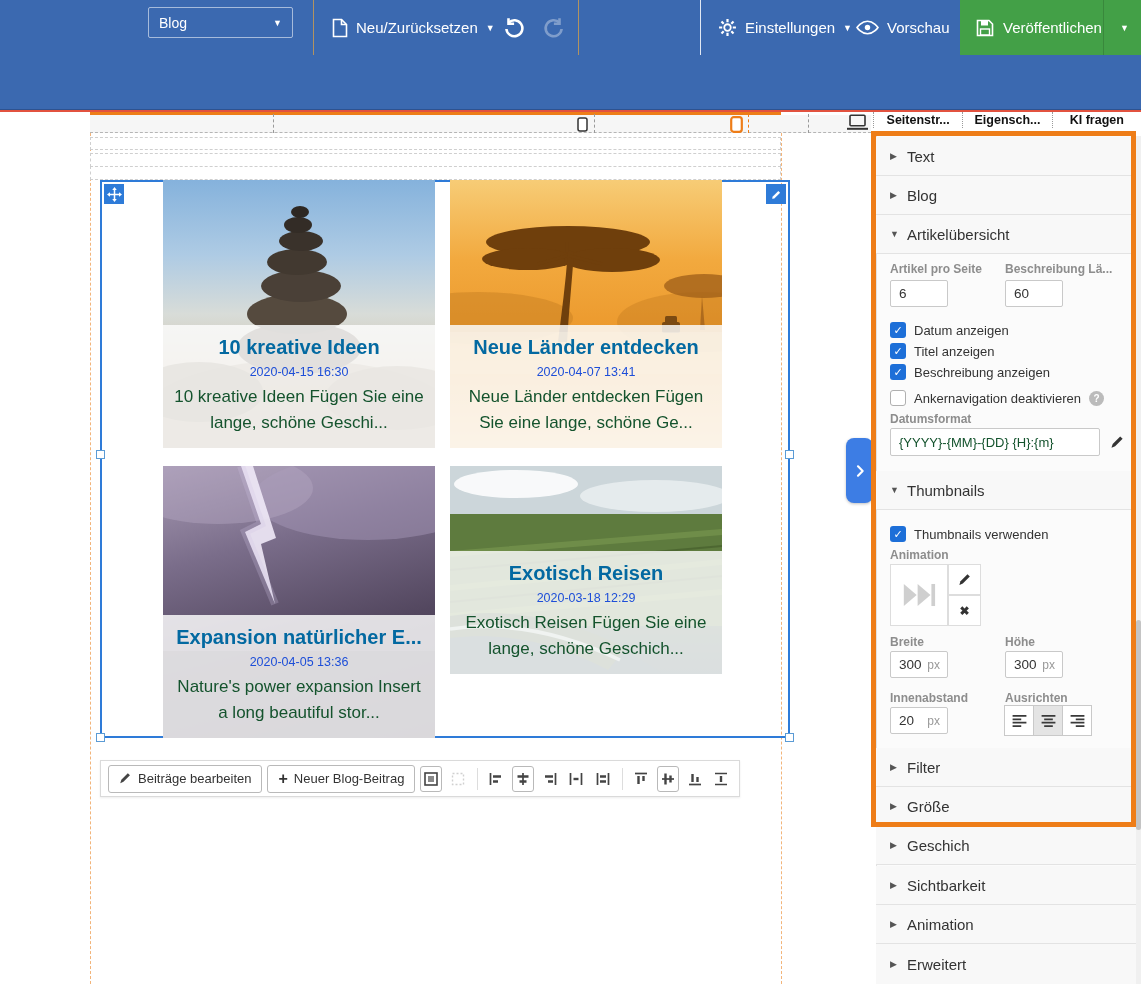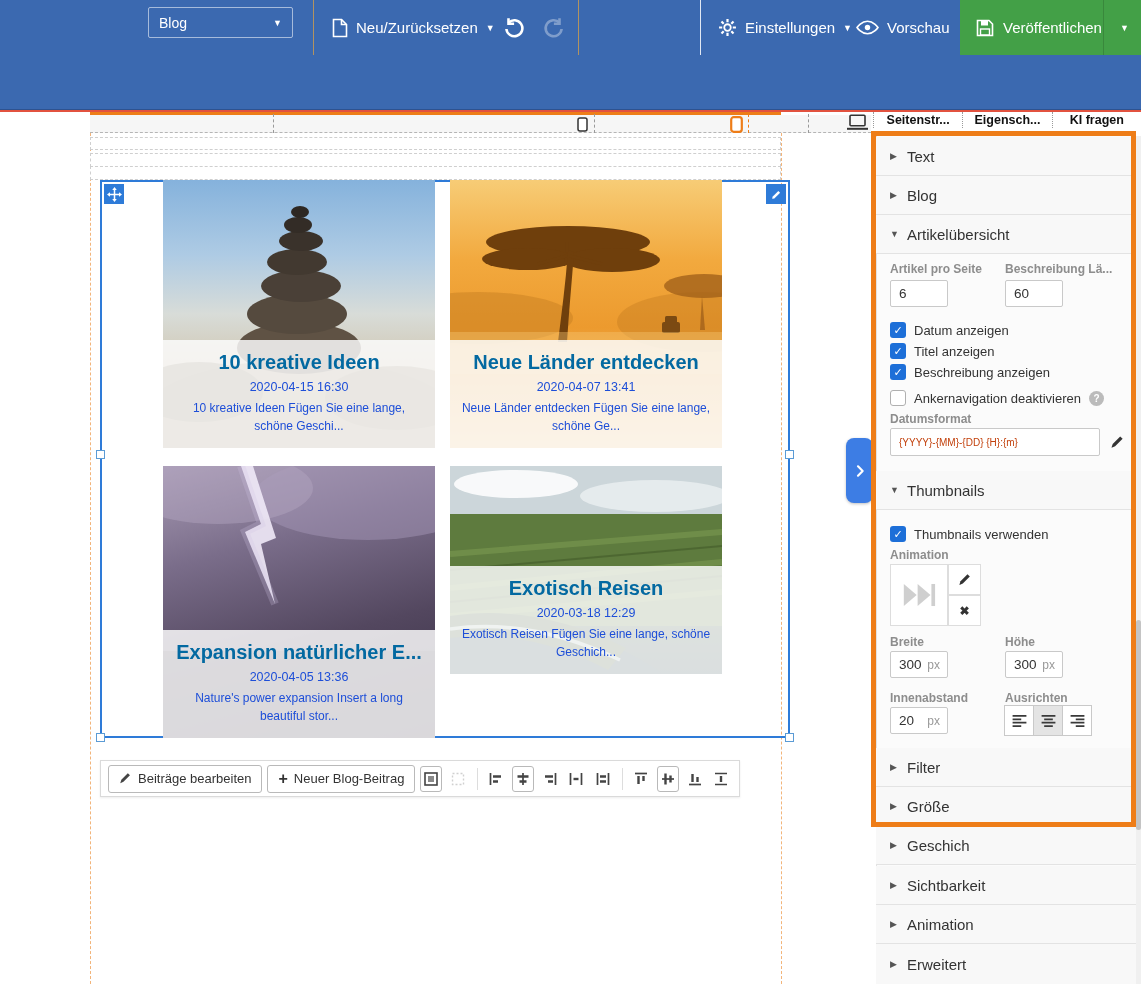--- a/index.html
+++ b/index.html
@@ -44,21 +44,21 @@
 
 #selection { position:absolute; left:100px; top:180px; width:690px; height:558px; border:2px solid #2e7bd8; z-index:5; }
 .handle { position:absolute; width:9px; height:9px; background:#fff; border:1.5px solid #5b9bd5; z-index:6; }
 .sel-btn { position:absolute; width:20px; height:20px; background:#2e7bd8; display:flex; align-items:center; justify-content:center; cursor:pointer; z-index:7; }
 .post { position:absolute; width:272px; overflow:hidden; cursor:pointer; }
 .post .scene { position:absolute; inset:0; }
 .post svg.scene-svg { position:absolute; left:0; top:0; }
 .post-text { position:absolute; left:0; right:0; bottom:0; background:rgba(251,251,251,.84); text-align:center; padding:9px 6px 13px; }
 .post-title { font-size:20px; font-weight:bold; color:#0369a1; line-height:26px; }
 .post-date { font-size:12.5px; color:#1d4ed8; margin-top:5px; }
-.post-desc { font-size:12px; color:#1d4ed8; line-height:1.5; margin-top:5px; padding:0 4px; }
+.post-desc { font-size:17px; color:#14532d; line-height:1.5; margin-top:5px; padding:0 4px; }
 
 
 #footerbar { position:absolute; left:100px; top:760px; width:640px; height:37px; background:#fff; border:1px solid #dadada; box-shadow:0 1px 2px rgba(0,0,0,.08); display:flex; align-items:center; padding:0 7px; gap:5px; z-index:8; }
 .fbtn { height:28px; border:1px solid #b9b9b9; border-radius:3px; background:#fff; display:flex; align-items:center; gap:6px; padding:0 10px; font-size:13px; color:#333; cursor:pointer; white-space:nowrap; }
 .fplus { font-size:16px; font-weight:bold; color:#333; line-height:1; }
 .icbtn { width:26px; height:26px; display:flex; align-items:center; justify-content:center; cursor:pointer; border:1px solid transparent; border-radius:3px; }
 .icbtn.active { border-color:#b9b9b9; }
 .icbtn.disabled { opacity:.45; cursor:default; }
 .fsep { width:1px; height:22px; background:#ddd; margin:0 3px; }
 
@@ -72,21 +72,21 @@
 .num-field input { width:34px; border:none; outline:none; font-size:13.5px; color:#333; padding-left:8px; font-family:"Liberation Sans",sans-serif; background:transparent; }
 .num-field .unit { font-size:12px; color:#999; margin-left:auto; margin-right:7px; }
 .cb-row { position:absolute; left:890px; display:flex; align-items:center; gap:8px; z-index:10; cursor:pointer; }
 .cb { width:16px; height:16px; border-radius:3px; display:flex; align-items:center; justify-content:center; }
 .cb.checked { background:#1d6fd8; }
 .cb.unchecked { background:#fff; border:1.5px solid #b0b0b0; }
 .cb .tick { color:#fff; font-size:11px; line-height:1; }
 .cb-label { font-size:13px; color:#333; }
 .help { width:15px; height:15px; border-radius:50%; background:#bbb; color:#fff; font-size:10px; font-weight:bold; display:inline-flex; align-items:center; justify-content:center; }
 #dateformat-field { position:absolute; left:890px; top:428px; width:210px; height:28px; border:1px solid #c9c9c9; background:#fff; border-radius:2px; z-index:10; }
-#dateformat-field input { width:100%; height:100%; border:none; outline:none; font-size:10px; color:#c2410c; padding:0 8px; font-family:"Liberation Sans",sans-serif; background:transparent; }
+#dateformat-field input { width:100%; height:100%; border:none; outline:none; font-size:13px; color:#14532d; padding:0 8px; font-family:"Liberation Sans",sans-serif; background:transparent; }
 .mini-btn { position:absolute; display:flex; align-items:center; justify-content:center; cursor:pointer; z-index:10; }
 #anim-preview { position:absolute; left:890px; top:564px; width:58px; height:62px; border:1px solid #ddd; background:#fff; display:flex; align-items:center; justify-content:center; z-index:10; }
 .anim-side { position:absolute; left:948px; width:33px; height:31px; border:1px solid #ddd; background:#fff; display:flex; align-items:center; justify-content:center; cursor:pointer; z-index:10; }
 #align-group { position:absolute; left:1005px; top:705px; display:flex; z-index:10; }
 .al-btn { width:30px; height:31px; border:1px solid #c9c9c9; background:#fff; display:flex; align-items:center; justify-content:center; cursor:pointer; margin-left:-1px; }
 .al-btn.active { background:#e4e4e4; }
 #orange-frame { position:absolute; left:871px; top:131px; width:265px; height:696px; border:5px solid #ee7d18; z-index:30; pointer-events:none; }
 #chevron-tab { position:absolute; left:846px; top:438px; width:27px; height:65px; background:#3d7de4; border-radius:8px; display:flex; align-items:center; justify-content:center; cursor:pointer; z-index:25; box-shadow:0 1px 3px rgba(0,0,0,.25); }
 #scrolltrack { position:absolute; left:1136px; top:136px; width:5px; height:848px; background:#f0f0f0; z-index:31; }
 #scrollthumb { position:absolute; left:1136px; top:620px; width:5px; height:210px; background:#c4c4c4; border-radius:3px; z-index:32; cursor:pointer; }

